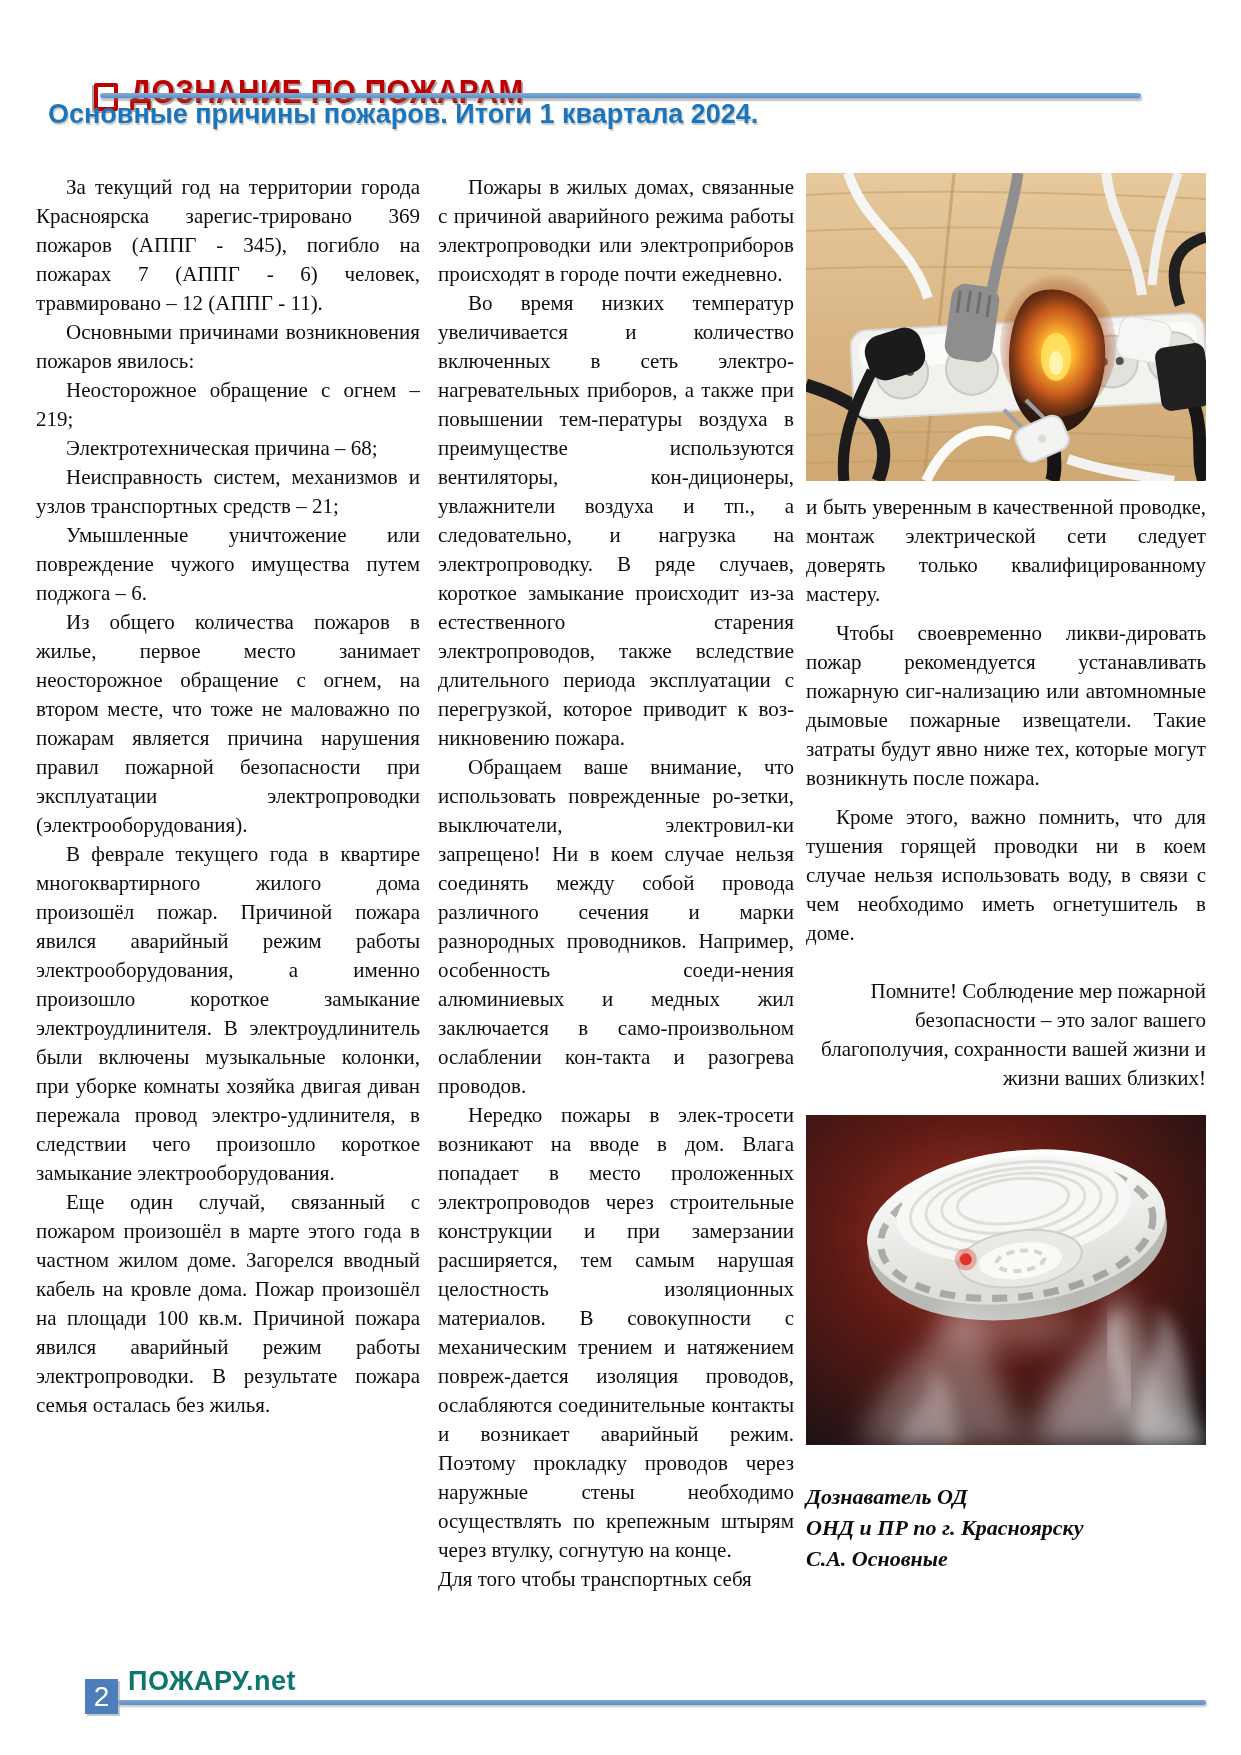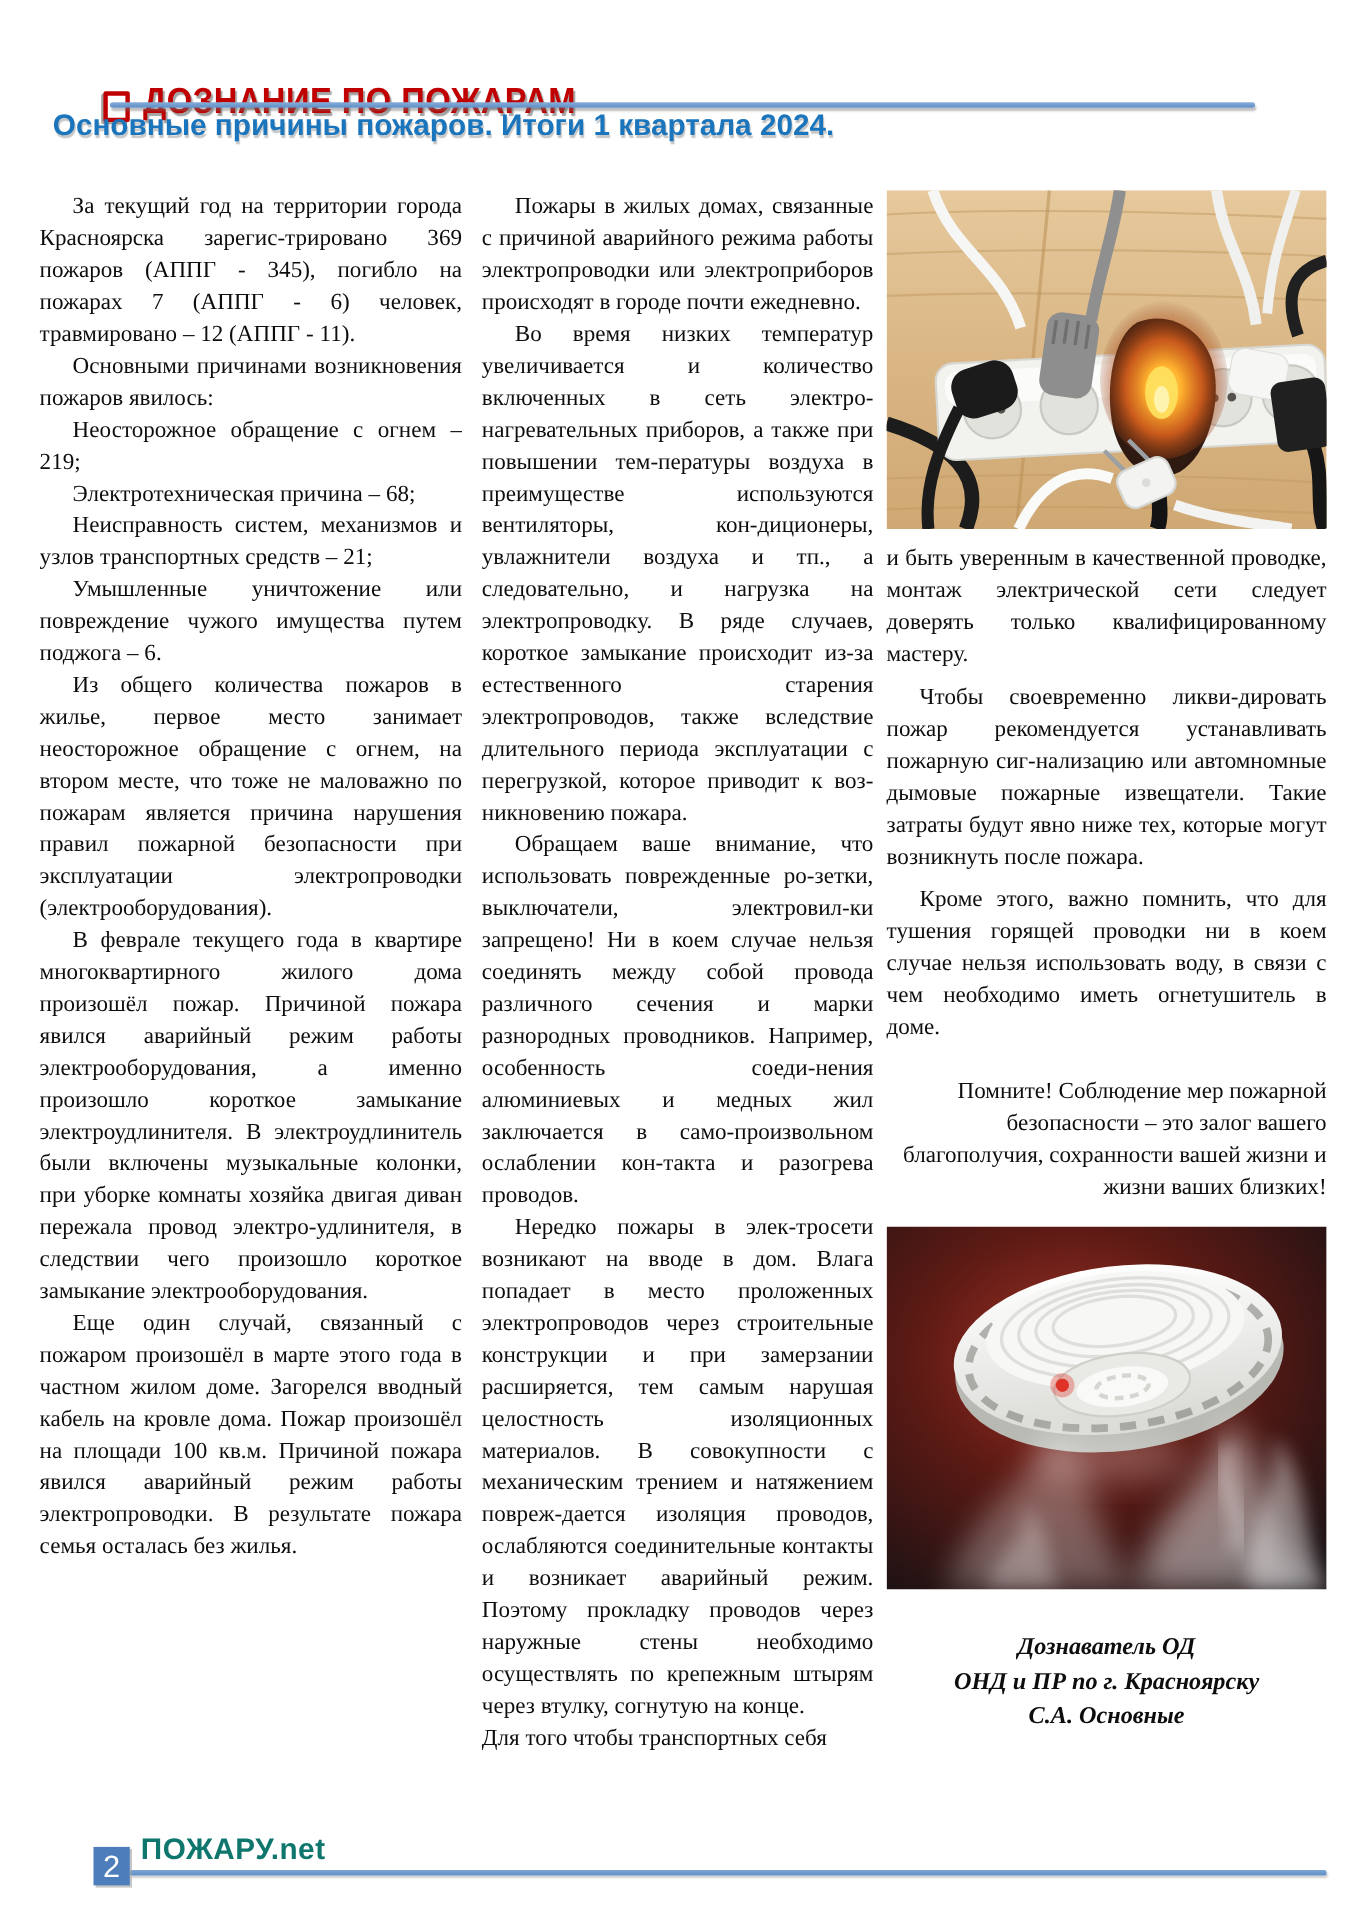--- a/index.html
+++ b/index.html
@@ -28,21 +28,21 @@
   .col p{margin:0;text-indent:30px;}
   .col p.noindent{text-indent:0;}
   .reminder{text-align:right;text-indent:0 !important;margin-top:29px !important;}
   .col-3 p{margin-top:10px;}
   .col-3 .after-photo{margin-top:12px;}
 
   .photo{display:block;border:0;}
   .photo-strip{width:400px;height:308px;}
   .photo-detector{width:400px;height:330px;margin-top:22px;}
 
-  .signature{margin-top:36px;text-align:center;font-weight:bold;font-style:italic;font-size:22px;line-height:31px;}
+  .signature{margin-top:36px;text-align:left;font-weight:bold;font-style:italic;font-size:22px;line-height:31px;}
 
   
   .footer-rule{position:absolute;left:118px;top:1700px;width:1088px;height:5px;border-radius:2px;
                background:linear-gradient(180deg,#7ea6d4,#5d8ec6);box-shadow:1px 2px 2px rgba(120,120,120,.4);}
   .page-badge{position:absolute;left:85px;top:1679px;width:33px;height:35px;background:#4d7ebb;
               box-shadow:2px 2px 0 rgba(160,160,160,.6);color:#fff;font-family:"Liberation Sans",sans-serif;
               font-size:28px;display:flex;align-items:center;justify-content:center;}
   .brand{position:absolute;left:128px;top:1666px;font-family:"Liberation Sans",sans-serif;font-weight:bold;
          font-size:27px;color:#0f766e;letter-spacing:.5px;}
 </style>

